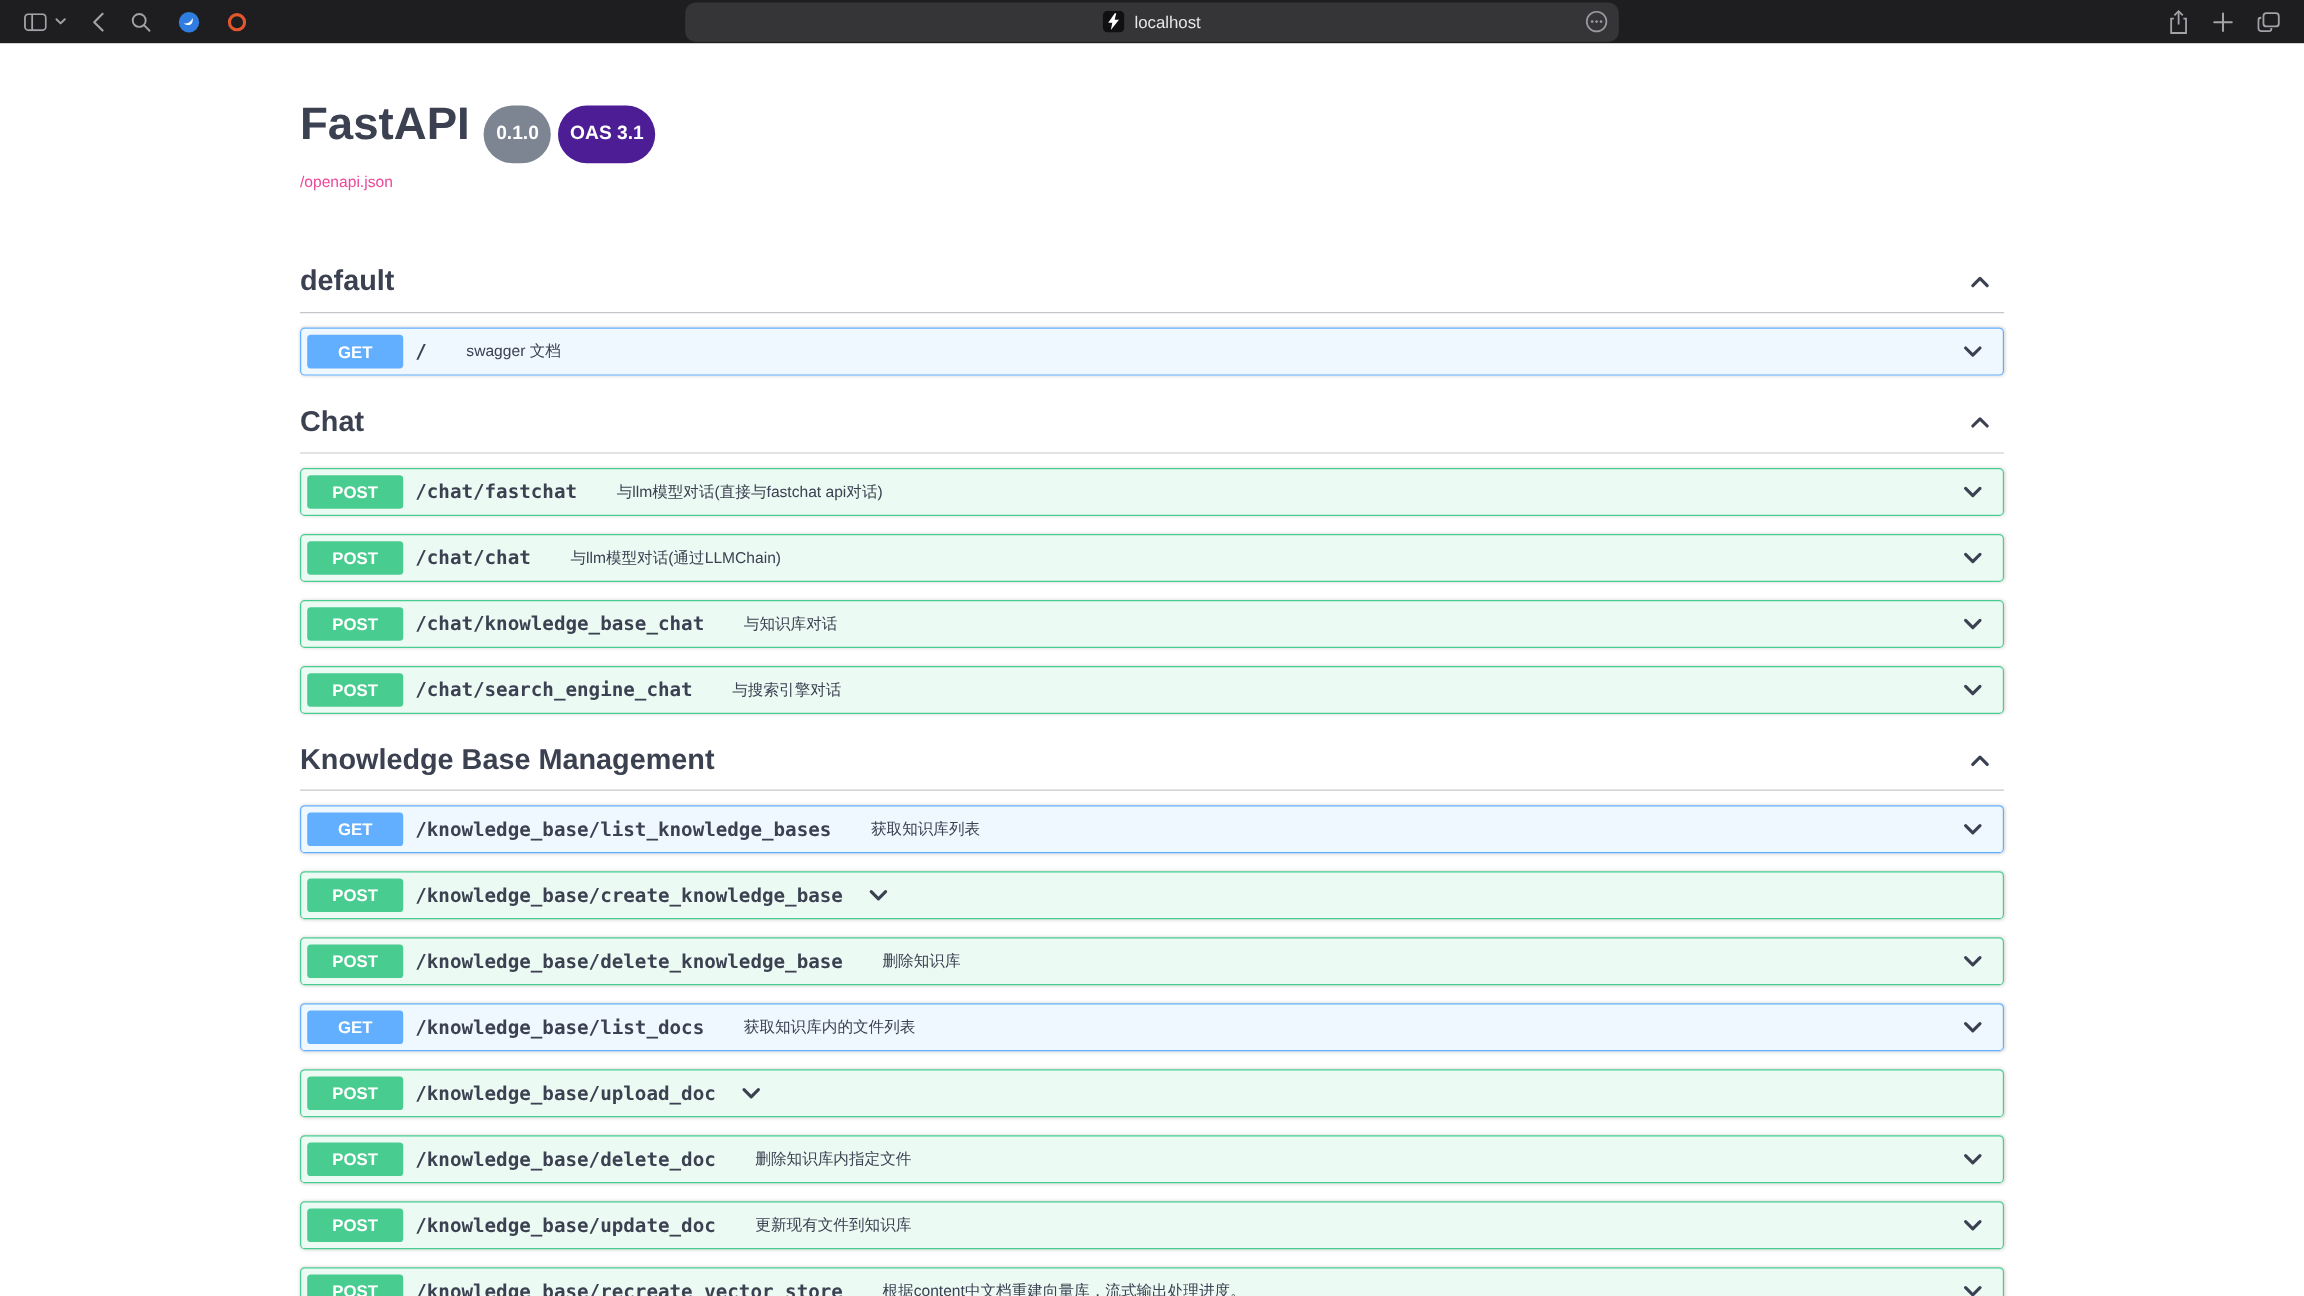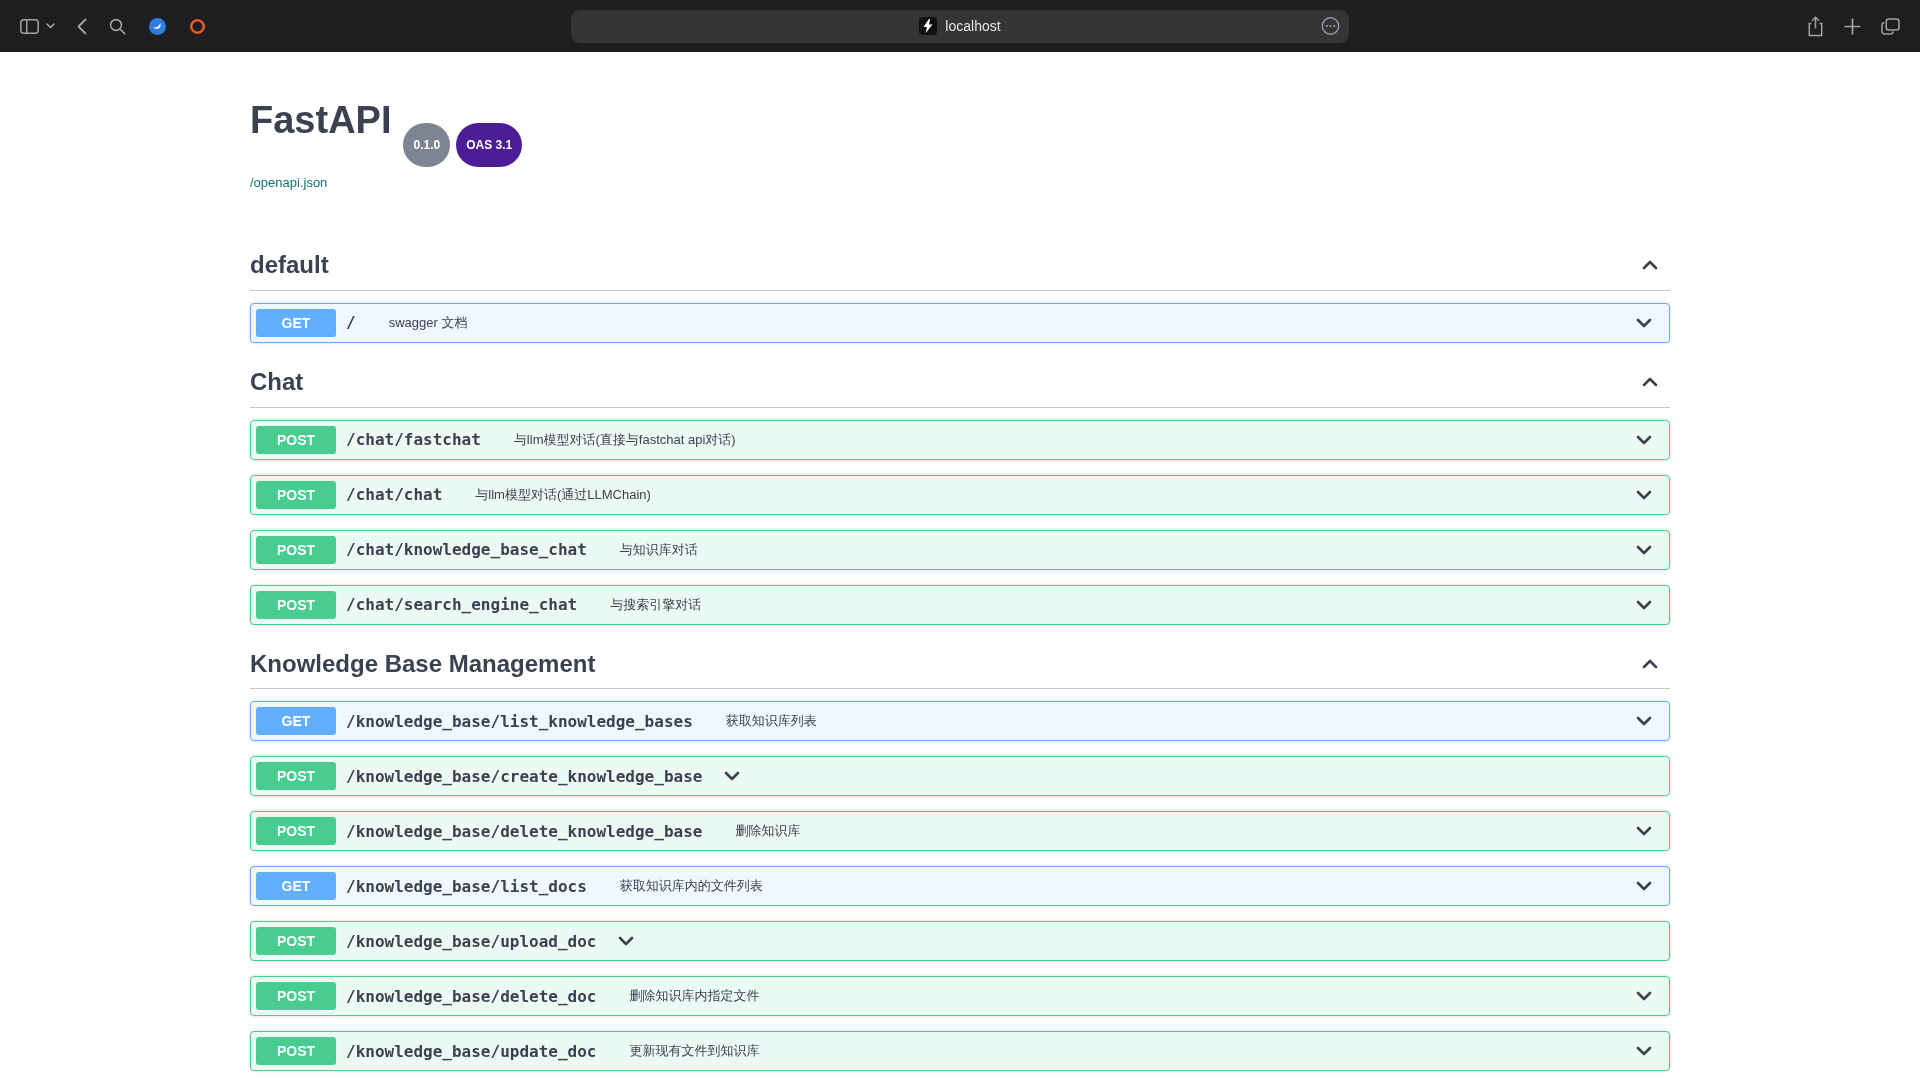--- a/index.html
+++ b/index.html
@@ -7,21 +7,21 @@
     margin: 0; padding: 0;
     width: 1920px; height: 1080px;
     overflow: hidden;
     background: #fff;
     font-family: "Liberation Sans", sans-serif;
   }
 
   
   .chrome {
     position: relative;
-    height: 52px;
+    height: 36px;
     background: #1e1e20;
     display: flex;
     align-items: center;
     justify-content: center;
   }
   .chrome-left, .chrome-right {
     position: absolute;
     top: 0; bottom: 0;
     display: flex;
     align-items: center;
@@ -60,31 +60,30 @@
   .title {
     margin: 0;
     font-size: 38px; font-weight: 700;
     color: #3b4151;
     display: flex; align-items: flex-start; gap: 12px;
     line-height: 1.1;
   }
   .badges { display: flex; gap: 6px; margin-top: 4px; }
   .badge {
     display: inline-block;
-    color: #fff; font-size: 12px; font-weight: 700;
+    color: #fff; font-size: 16px; font-weight: 700;
     padding: 16px 10px; border-radius: 57px; line-height: 1;
     vertical-align: middle;
-    margin-top: 19px;
   }
   .badge.version { background: #7d8492; }
   .badge.oas { background: #4c1d95; }
   .spec-link {
     display: inline-block;
     margin-top: 8px;
-    color: #0f766e;
+    color: #ec4899;
     font-size: 13px;
     text-decoration: none;
     cursor: pointer;
   }
 
   .sections { margin-top: 50px; }
   .tag-section { padding-top: 10px; }
   .tag-header {
     display: flex; align-items: center; justify-content: space-between;
     margin: 0 0 12px;

